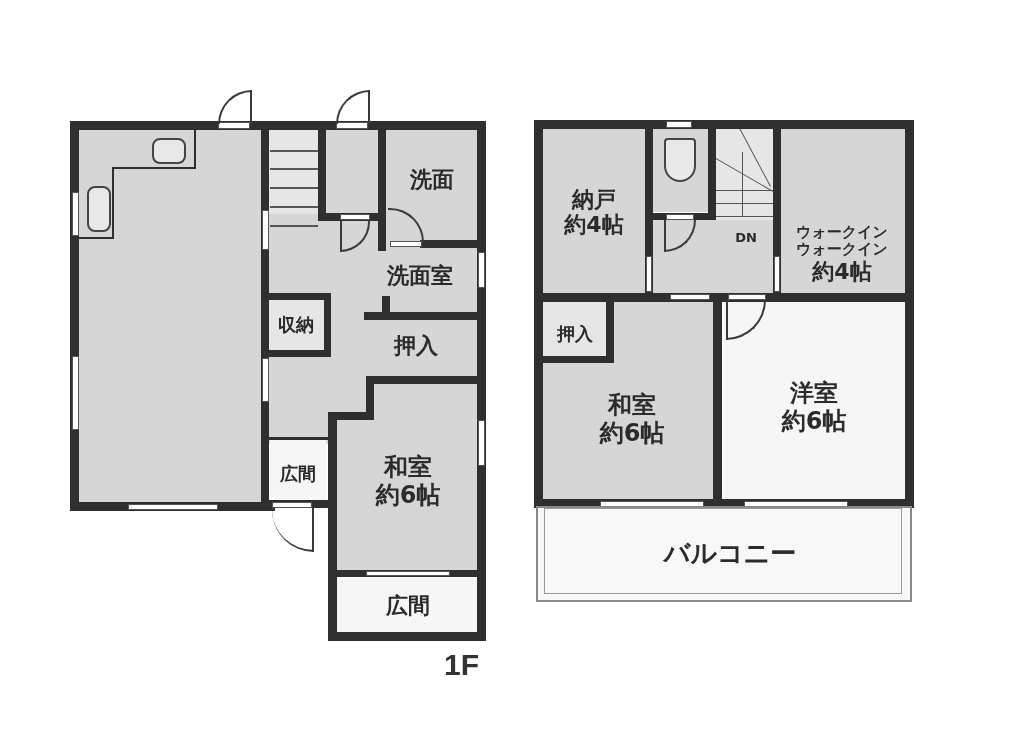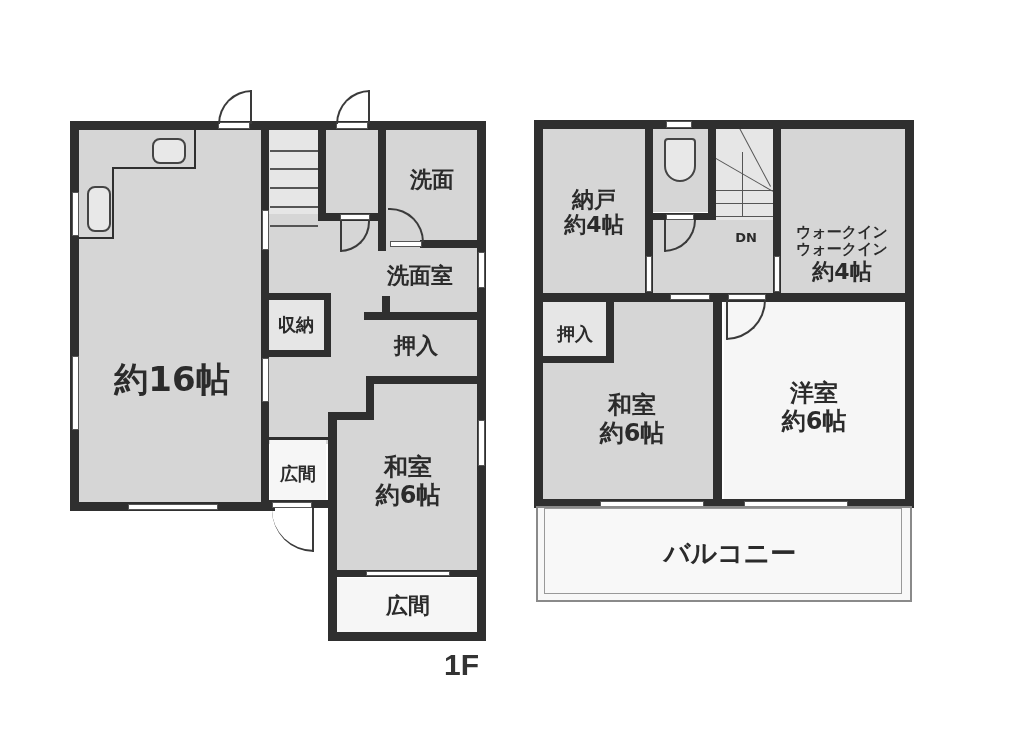--- a/index.html
+++ b/index.html
@@ -97,21 +97,20 @@
     <div class="win" style="left:336px;top:122px;width:32px;height:7px;"></div>
     <div class="door" style="left:336px;top:90px;width:34px;height:34px;border-radius:34px 0 0 0;border-bottom:none;border-right:2px solid #3a3a3a;"></div>
     <div class="win" style="left:340px;top:214px;width:30px;height:6px;"></div>
     <div class="door" style="left:340px;top:220px;width:30px;height:32px;border-radius:0 0 30px 0;border-top:none;border-left:2px solid #3a3a3a;"></div>
     <div class="win" style="left:390px;top:241px;width:32px;height:6px;"></div>
     <div class="door" style="left:388px;top:208px;width:36px;height:34px;border-radius:0 34px 0 0;border-bottom:none;border-left:none;"></div>
     <div class="win" style="left:272px;top:502px;width:40px;height:6px;"></div>
     <div class="door" style="left:272px;top:508px;width:42px;height:44px;border-radius:0 0 0 42px;border-top:none;border-left:none;"></div>
 
     <div class="label l-xl" style="left:172px;top:380px;">
-      <span>約16帖</span>
     </div>
     <div class="label l-md" style="left:432px;top:180px;">
       <span>洗面</span>
     </div>
     <div class="label l-md" style="left:420px;top:276px;">
       <span>洗面室</span>
     </div>
     <div class="label l-sm" style="left:296px;top:325px;">
       <span>収納</span>
     </div>

